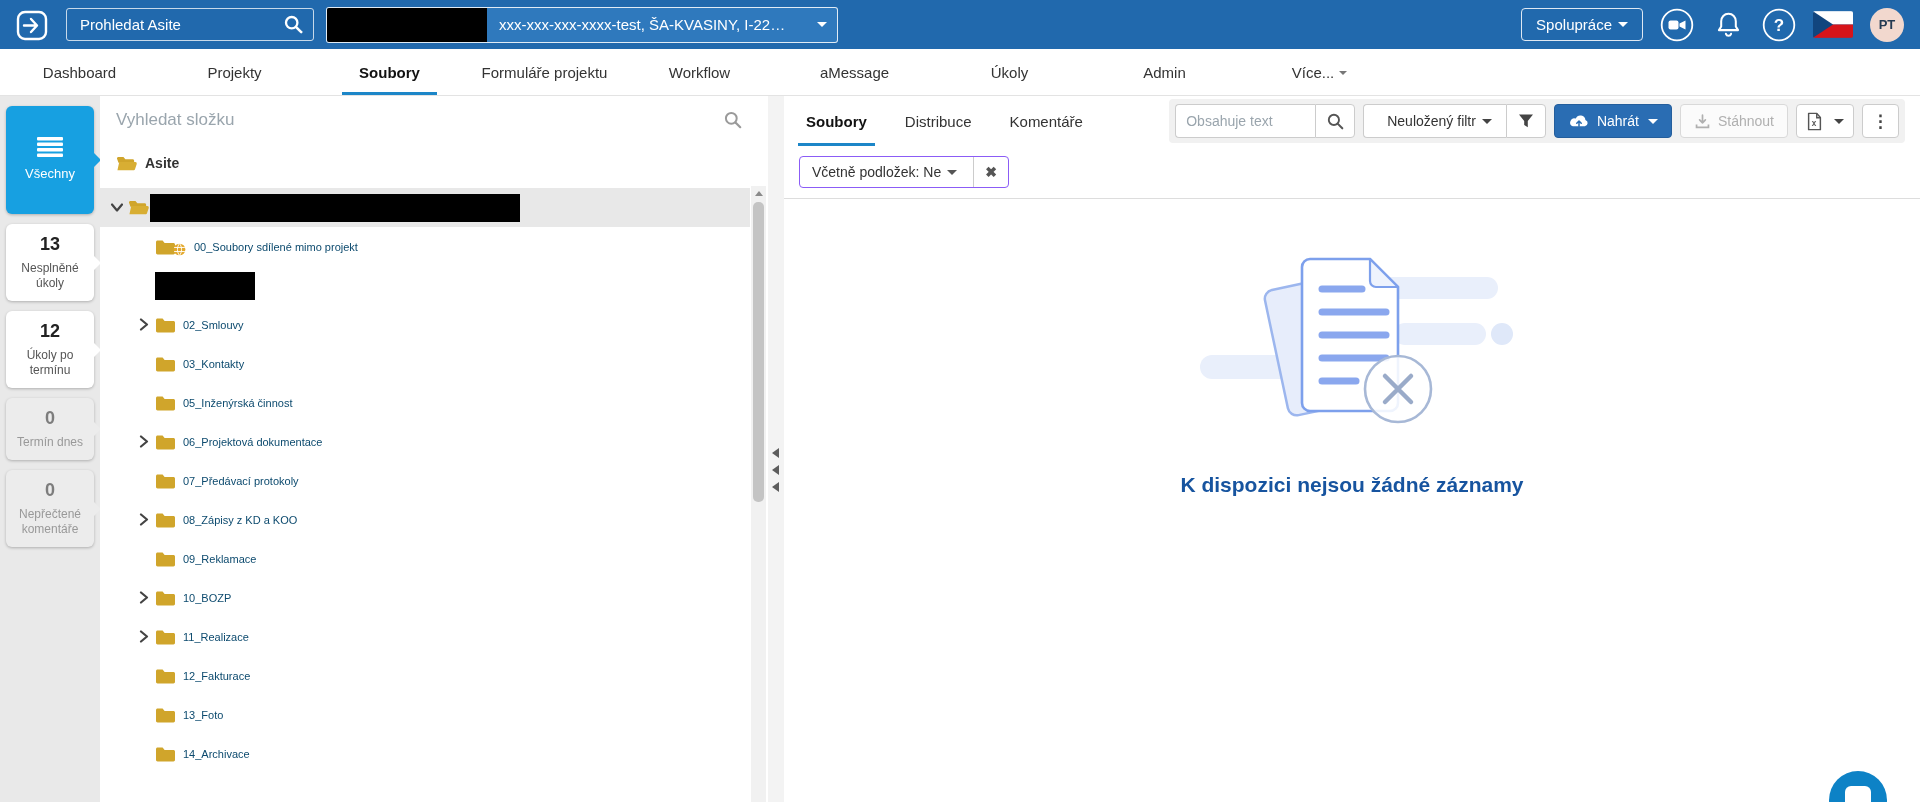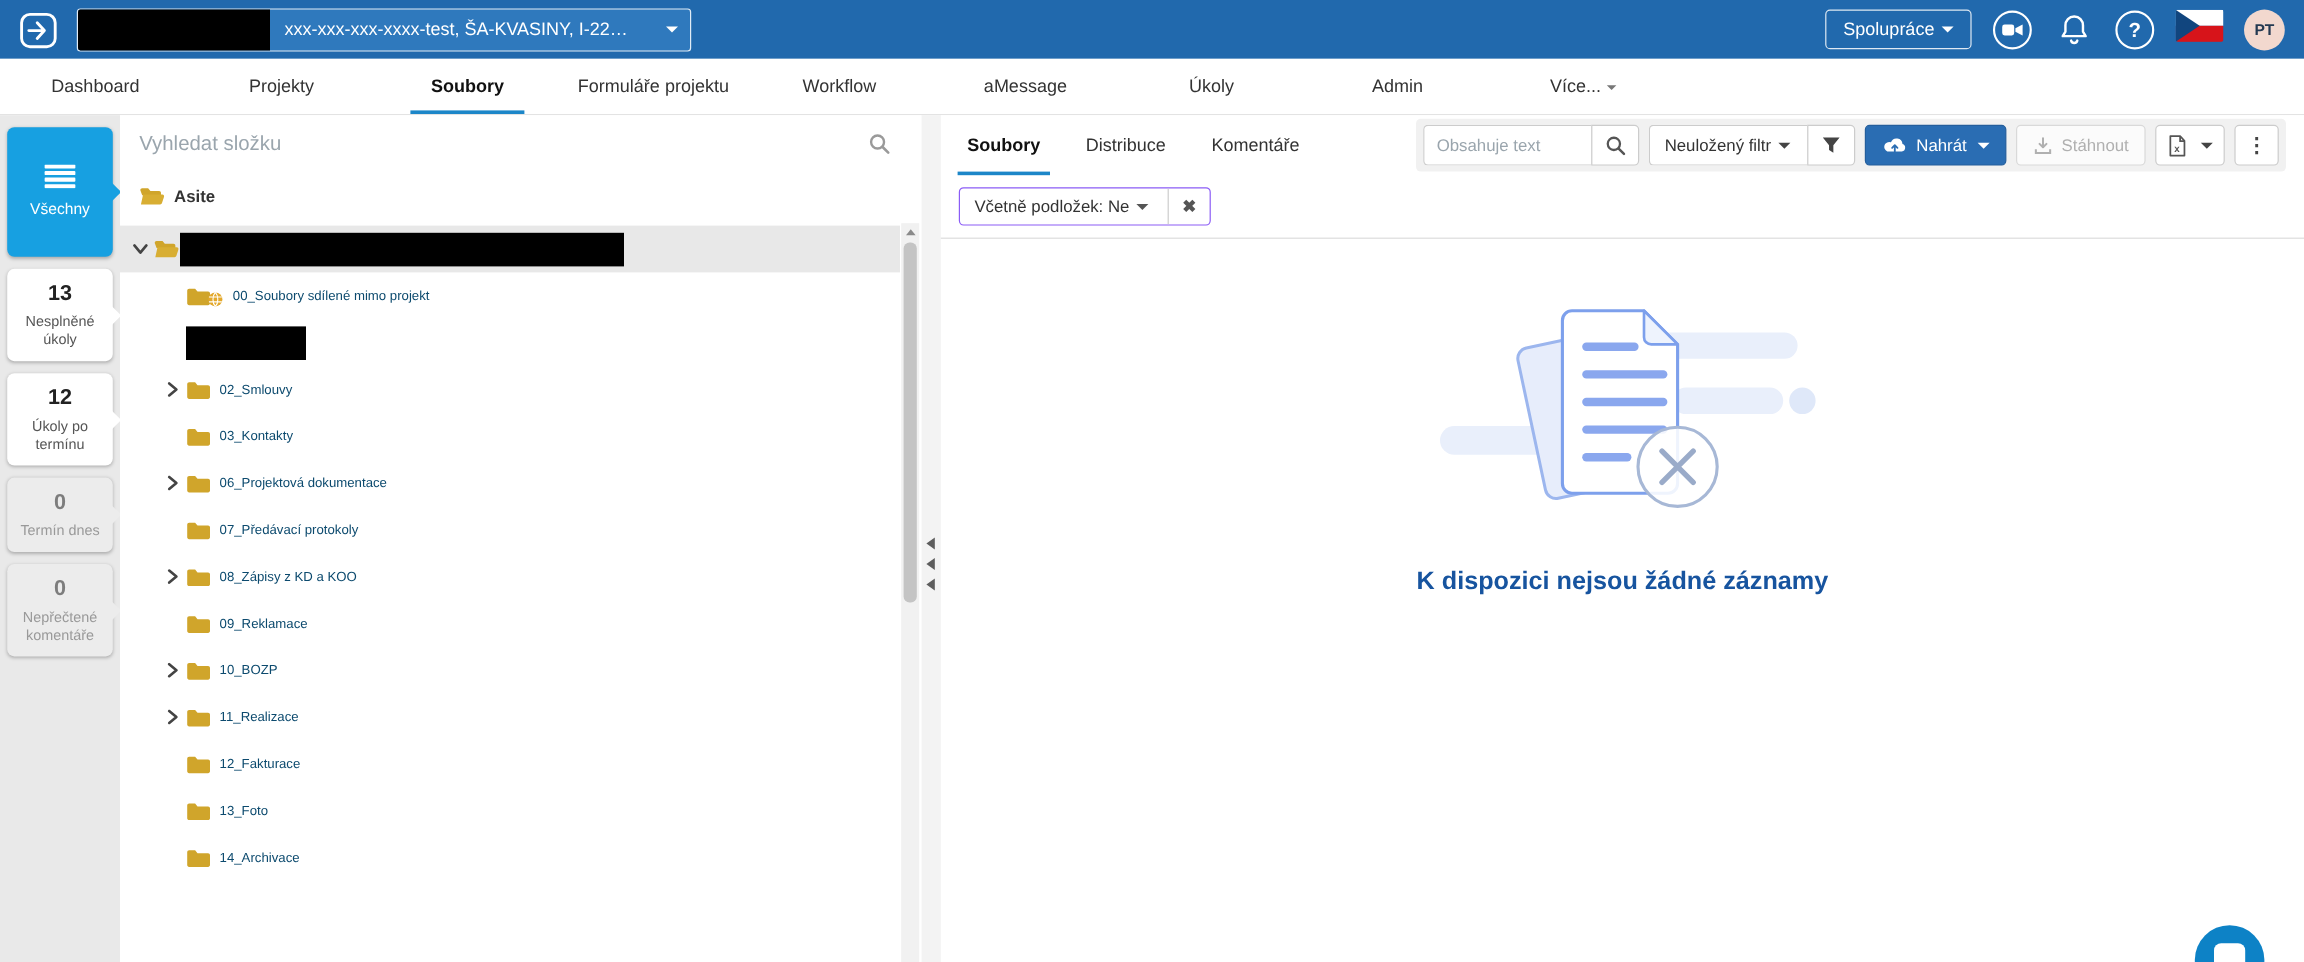--- a/index.html
+++ b/index.html
@@ -16,21 +16,21 @@
   .tb-search input::placeholder { color:#fff; opacity:1; }
   .tb-search .icon-wrap { color:#fff; }
   .project-select { margin-left:12px; height:36px; width:512px; background:#2f79bd;
     border:1px solid rgba(255,255,255,.85); border-radius:3px; display:flex; align-items:center;
     color:#fff; overflow:hidden; cursor:pointer; }
   .redact-block { background:#000; flex:none; }
   .project-select .redact-block { width:160px; height:36px; }
   .project-select .ptext { margin-left:12px; font-size:15px; white-space:nowrap; overflow:hidden; flex:1; }
   .caret { display:inline-block; width:0; height:0; border-left:5px solid transparent;
     border-right:5px solid transparent; border-top:5px solid #fff; margin:0 10px 0 6px; flex:none; }
-  .tb-right { margin-left:auto; display:flex; align-items:flex-start; gap:17px; }
+  .tb-right { margin-left:auto; display:flex; align-items:center; gap:17px; }
   .collab-btn { height:33px; border:1px solid rgba(255,255,255,.85); border-radius:4px; color:#fff;
     font-size:15px; display:flex; align-items:center; padding:0 4px 0 14px; background:transparent; cursor:pointer; }
   .collab-btn .caret { border-top-color:#fff; }
   .round-icon { width:34px; height:34px; color:#fff; display:flex; align-items:center; justify-content:center; cursor:pointer; }
   .flag { width:40px; height:27px; border-radius:2px; overflow:hidden; flex:none; cursor:pointer; }
   .avatar { width:34px; height:34px; border-radius:50%; background:#f2d8ce; color:#243a52;
     font-size:13px; font-weight:bold; display:flex; align-items:center; justify-content:center; cursor:pointer; }
 
   
   .navrow { height:47px; background:#fff; border-bottom:1px solid #e3e3e3; display:flex; align-items:stretch; padding-left:2px; }
@@ -101,21 +101,21 @@
   .toolbar { margin-left:auto; display:flex; align-items:center; gap:8px; background:#f1f1f1; border-radius:4px; padding:5px 6px; }
   .input-group { display:flex; height:34px; }
   .input-group input { width:140px; border:1px solid #ccc; border-right:none; border-radius:4px 0 0 4px;
     padding:0 10px; font-size:14px; color:#c2410c; outline:none; background:#fff; }
   .input-group input::placeholder { color:#9aa5ad; opacity:1; }
   .seg-btn { width:40px; border:1px solid #ccc; background:#fff; display:flex; align-items:center; justify-content:center;
     color:#555; cursor:pointer; }
   .input-group .seg-btn { border-radius:0 4px 4px 0; }
   .select-group { display:flex; height:34px; }
   .filter-select { border:1px solid #ccc; border-right:none; border-radius:4px 0 0 4px; background:#fff;
-    display:flex; align-items:center; padding:0 4px 0 12px; font-size:14px; color:#333; cursor:pointer; }
+    display:flex; align-items:center; padding:0 4px 0 23px; font-size:14px; color:#333; cursor:pointer; }
   .filter-select .caret { border-top-color:#444; }
   .select-group .seg-btn { border-radius:0 4px 4px 0; }
   .btn { height:34px; border-radius:4px; display:flex; align-items:center; justify-content:center;
     font-size:14px; cursor:pointer; border:1px solid transparent; padding:16px 13px; gap:7px; }
   .btn-primary { background:#2a6db3; border-color:#245e9c; color:#fff; }
   .btn-primary .caret { border-top-color:#fff; margin:0 0 0 2px; }
   .btn-disabled { background:#fbfbfb; border-color:#d9d9d9; color:#b0b0b0; cursor:default; }
   .btn-plain { background:#fff; border-color:#ccc; color:#444; padding:0 9px; }
   .btn-plain .caret { border-top-color:#444; margin:0 0 0 4px; }
   .kebab { font-size:17px; font-weight:bold; color:#444; line-height:1; letter-spacing:0; }
@@ -144,20 +144,29 @@
 <body>
 
 <div class="page">
 
   <div class="topbar">
     <div class="logo">
       <svg width="40" height="40" viewBox="0 0 40 40">
         <rect x="6" y="7" width="28" height="27" rx="7" fill="none" stroke="#fff" stroke-width="2.4"></rect>
         <path d="M12 20.5h12M19 14l6 6.5-6 6.5" stroke="#fff" stroke-width="2.4" fill="none" stroke-linecap="round" stroke-linejoin="round"></path>
       </svg>
+    </div>
+    <div class="tb-search">
+      <input type="text" placeholder="Prohledat Asite" style="">
+      <span class="icon-wrap">
+        <svg width="19" height="19" viewBox="0 0 18 18">
+            <circle cx="7.3" cy="7.3" r="5.4" stroke="currentColor" stroke-width="2.2" fill="none"></circle>
+            <path d="M11.5 11.5L16.3 16.3" stroke="currentColor" stroke-width="2.4" stroke-linecap="round"></path>
+          </svg>
+      </span>
     </div>
     <div class="project-select">
       <span class="redact-block"></span>
       <span class="ptext">xxx-xxx-xxx-xxxx-test, ŠA-KVASINY, I-22…</span>
       <span class="caret"></span>
     </div>
     <div class="tb-right">
       <button class="collab-btn">
         <span>Spolupráce</span>
         <span class="caret"></span>
@@ -324,20 +333,29 @@
           <div class="tree-row lvl2">
             <span class="slot tree-chevron"></span>
             <span class="ficon">
               <svg width="20" height="16" viewBox="0 0 20 16">
                 <path d="M1 3.2c0-.9.7-1.6 1.6-1.6h5l2 2.4h8.8c.9 0 1.6.7 1.6 1.6v8.2c0 .9-.7 1.6-1.6 1.6H2.6c-.9 0-1.6-.7-1.6-1.6z" fill="#d0a52b"></path>
               </svg>
             </span>
             <span class="tlabel">03_Kontakty</span>
           </div>
           <div class="tree-row lvl2">
+            <span class="slot tree-chevron"></span>
+            <span class="ficon">
+              <svg width="20" height="16" viewBox="0 0 20 16">
+                <path d="M1 3.2c0-.9.7-1.6 1.6-1.6h5l2 2.4h8.8c.9 0 1.6.7 1.6 1.6v8.2c0 .9-.7 1.6-1.6 1.6H2.6c-.9 0-1.6-.7-1.6-1.6z" fill="#d0a52b"></path>
+              </svg>
+            </span>
+            <span class="tlabel">05_Inženýrská činnost</span>
+          </div>
+          <div class="tree-row lvl2">
             <span class="slot tree-chevron">
               <svg width="10" height="13" viewBox="0 0 10 12">
                 <path d="M2 1l6 5-6 5" stroke="#444" stroke-width="2.2" fill="none" stroke-linecap="round" stroke-linejoin="round"></path>
               </svg>
             </span>
             <span class="ficon">
               <svg width="20" height="16" viewBox="0 0 20 16">
                 <path d="M1 3.2c0-.9.7-1.6 1.6-1.6h5l2 2.4h8.8c.9 0 1.6.7 1.6 1.6v8.2c0 .9-.7 1.6-1.6 1.6H2.6c-.9 0-1.6-.7-1.6-1.6z" fill="#d0a52b"></path>
               </svg>
             </span>

